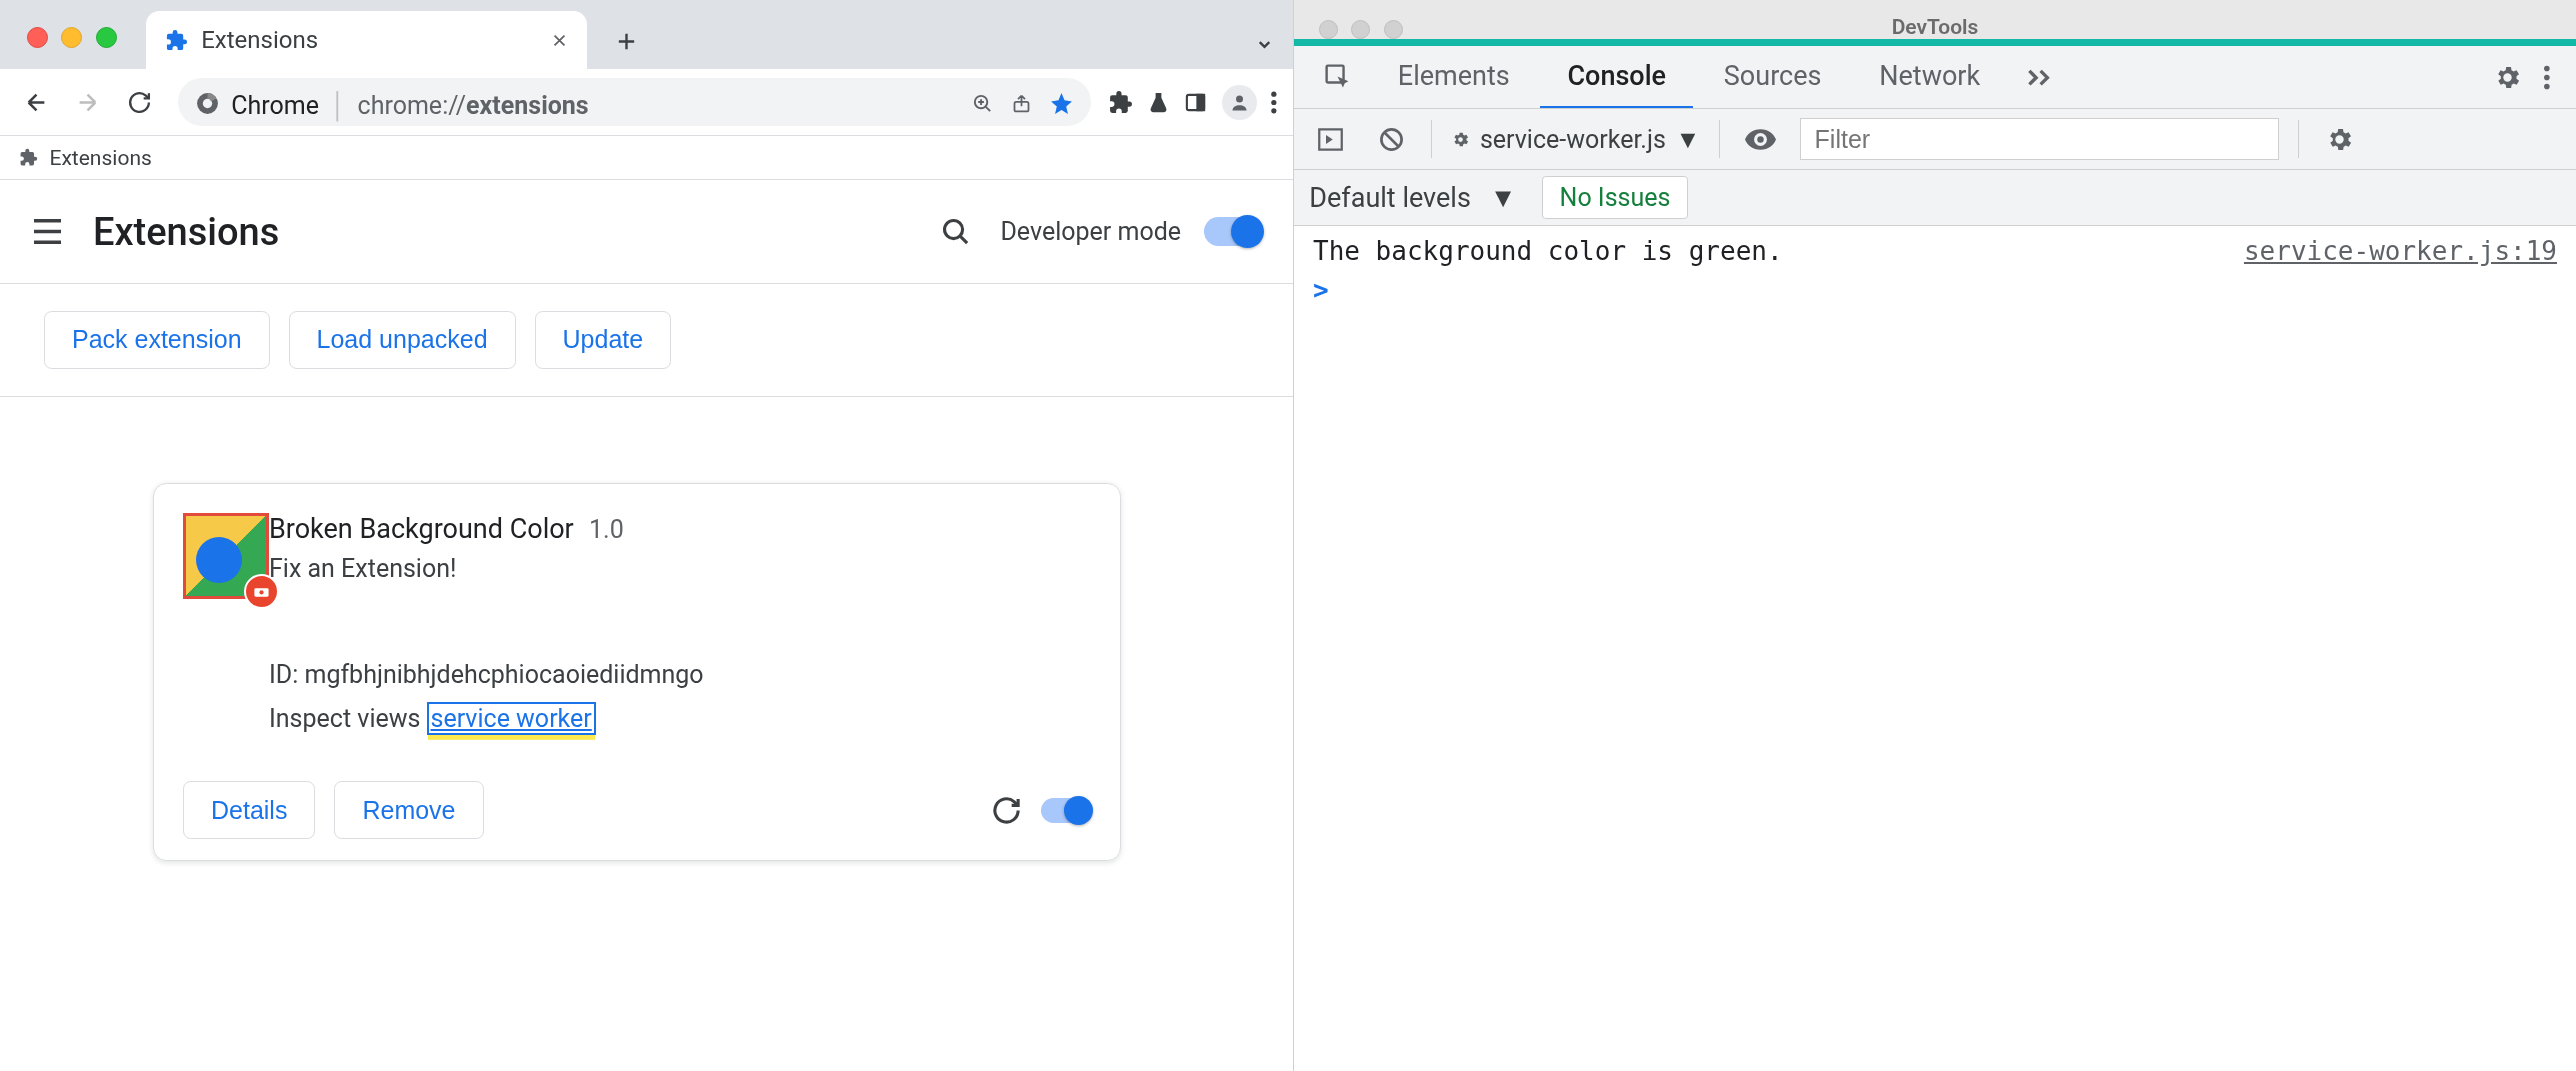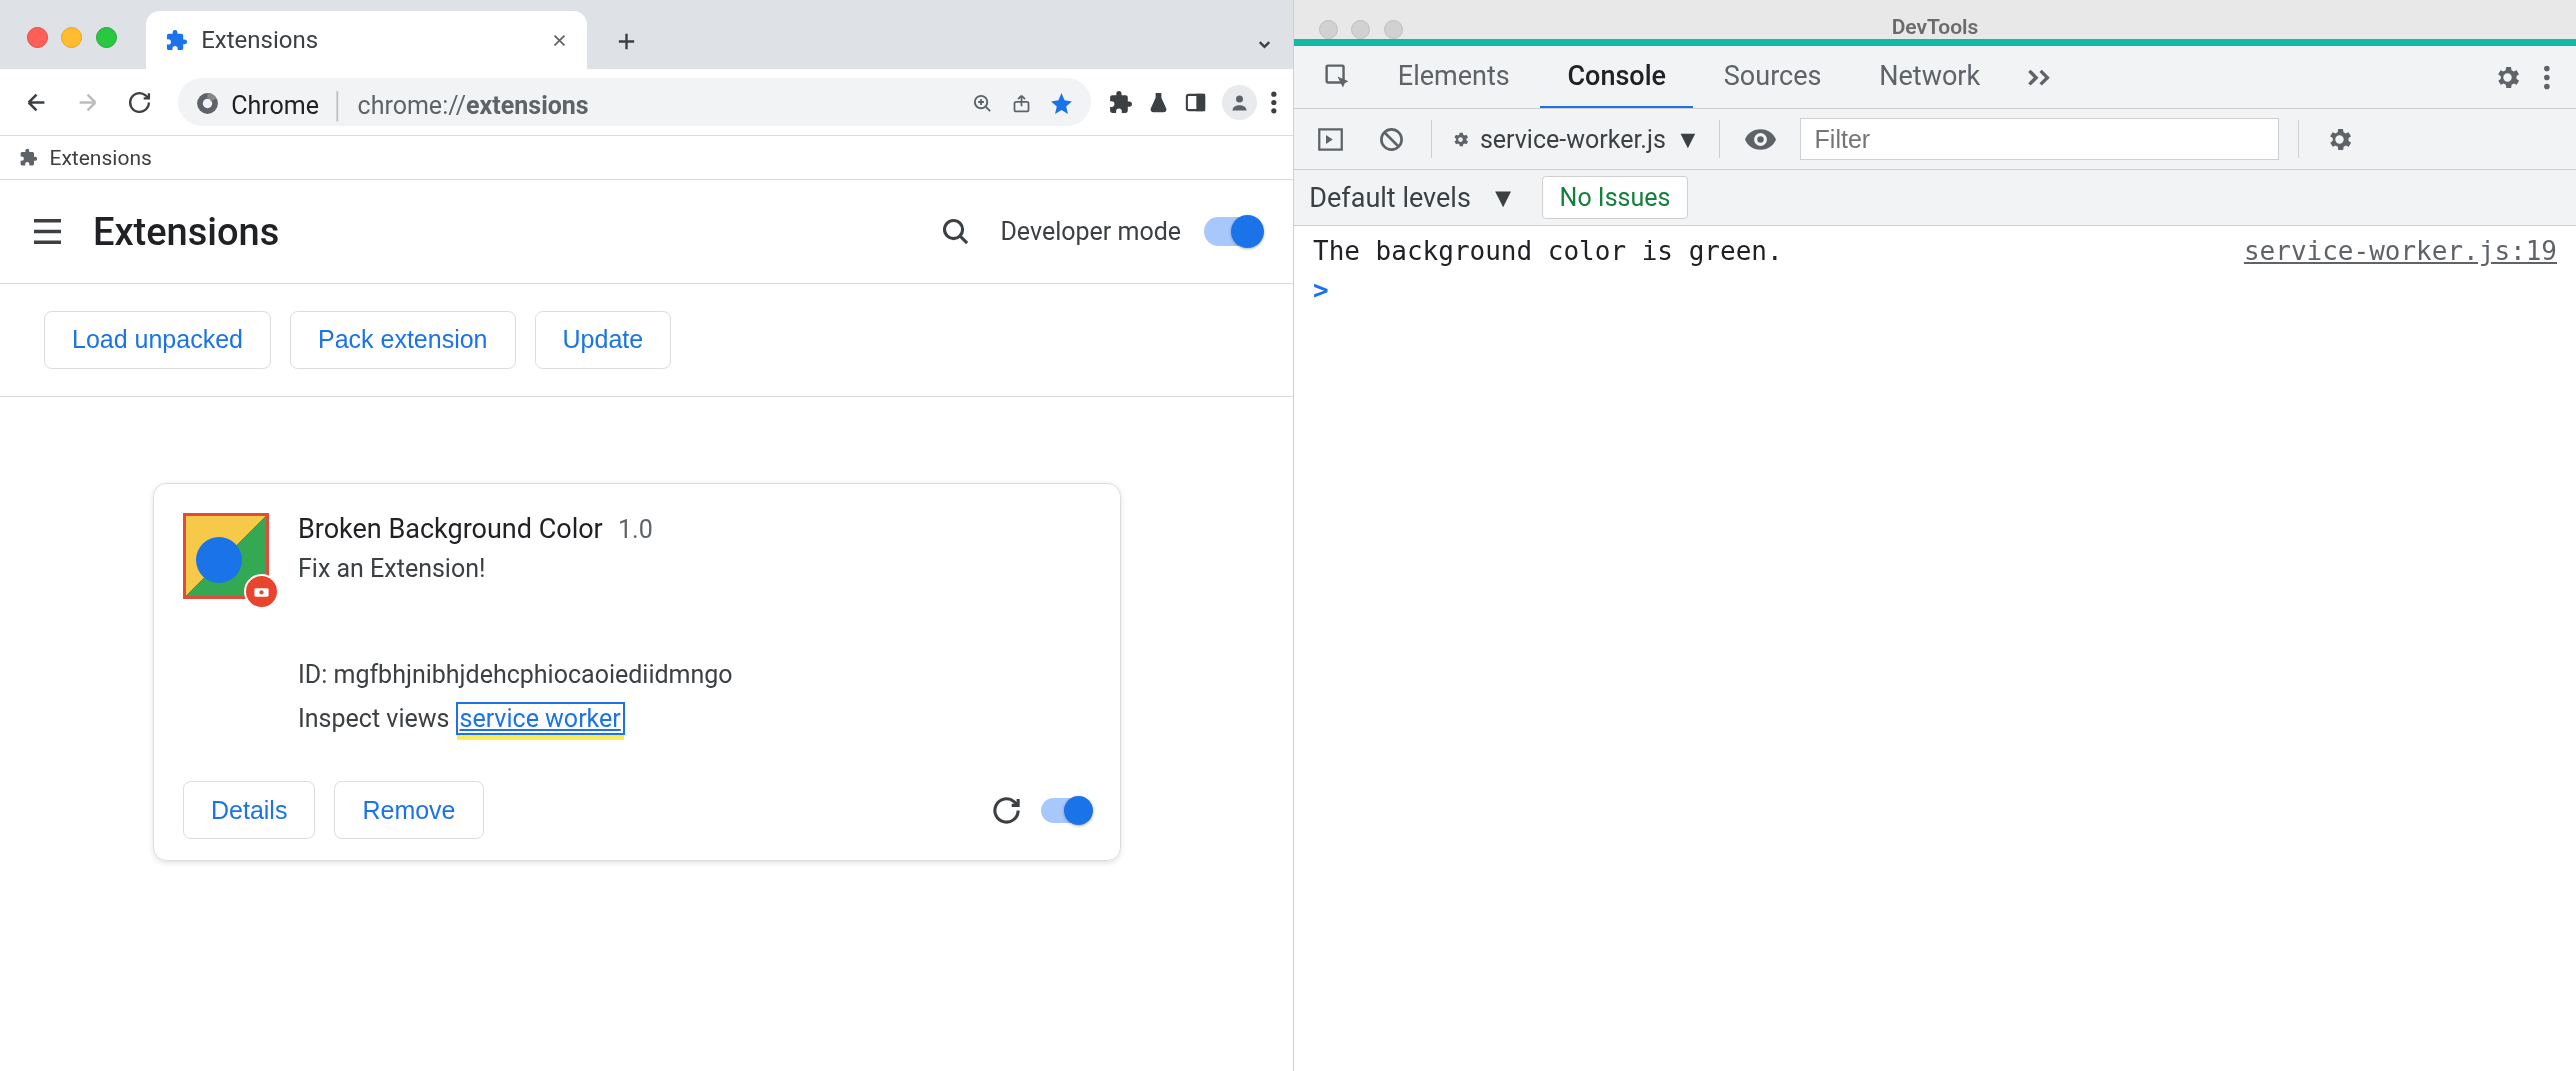--- a/index.html
+++ b/index.html
@@ -146,21 +146,21 @@
   }
   .ext-body { flex:1; padding:86px 153px; background:#fff;}
   .ext-card {
     width:968px;
     border:1px solid #dadce0;
     border-radius:13.4px;
     box-shadow:0 1.9px 5.8px rgba(60,64,67,0.15);
     padding:29px 29px 21px 29px;
     display:flex; flex-direction:column;
   }
-  .card-top { display:flex; gap:29px; }
+  .card-top { display:flex; }
   .ext-icon {
     width:86px; height:86px; position:relative;
     background:linear-gradient(135deg,#f7c948 0 50%, #34a853 50% 100%);
     border:3.8px solid #e24a3b;
     flex-shrink:0;
   }
   .ext-icon::before {
     content:""; position:absolute; left:9.6px; top:21px;
     width:46px; height:46px; background:#1a73e8; border-radius:50%;
   }
@@ -414,22 +414,22 @@
       </span>
       <div class="dev-mode">
         <span>Developer mode</span>
         <div class="toggle">
             <div class="knob"></div>
           </div>
       </div>
     </div>
 
     <div class="dev-actions">
+      <button class="chip-btn">Pack extension</button>
       <button class="chip-btn">Load unpacked</button>
-      <button class="chip-btn">Pack extension</button>
       <button class="chip-btn">Update</button>
     </div>
 
     <div class="ext-body">
       <div class="ext-card">
         <div class="card-top">
           <div class="ext-icon">
             <div class="unpack-badge">
               <svg width="17" height="13.4" viewBox="0 0 24 18" fill="#fff">
                   <rect x="2" y="4" width="20" height="12" rx="2"></rect>

